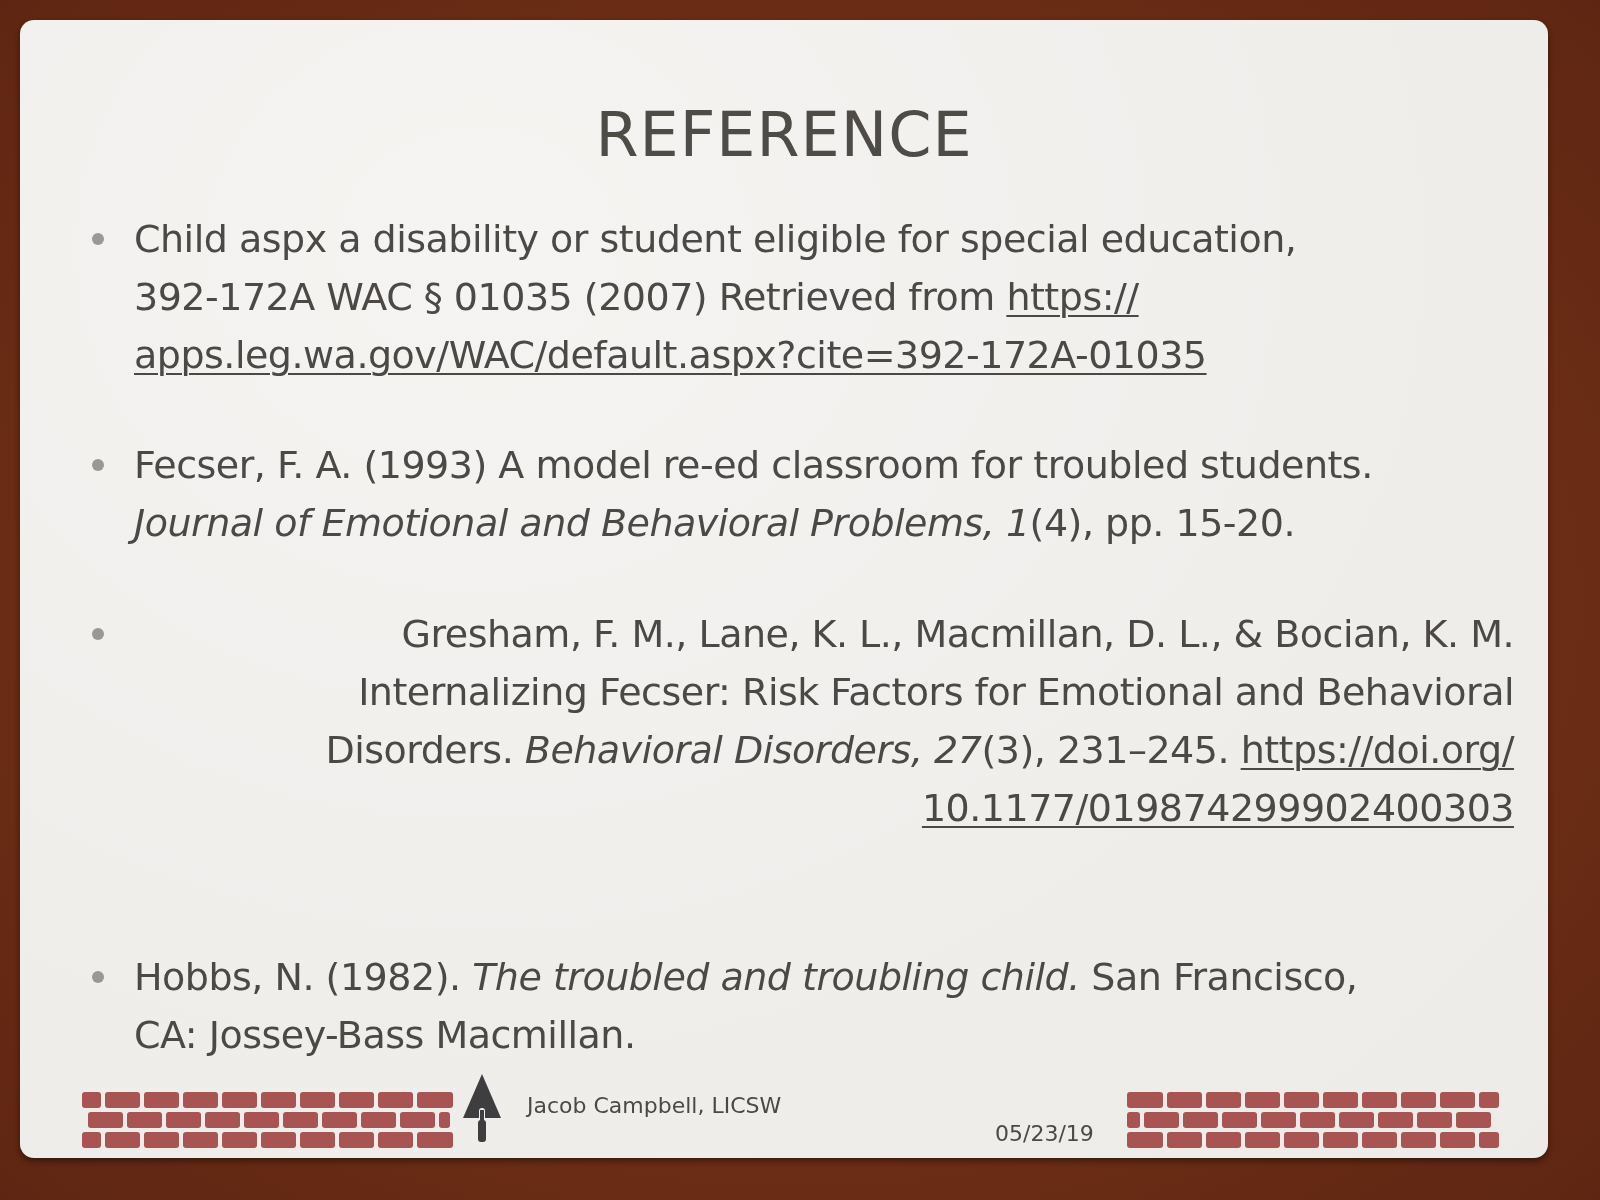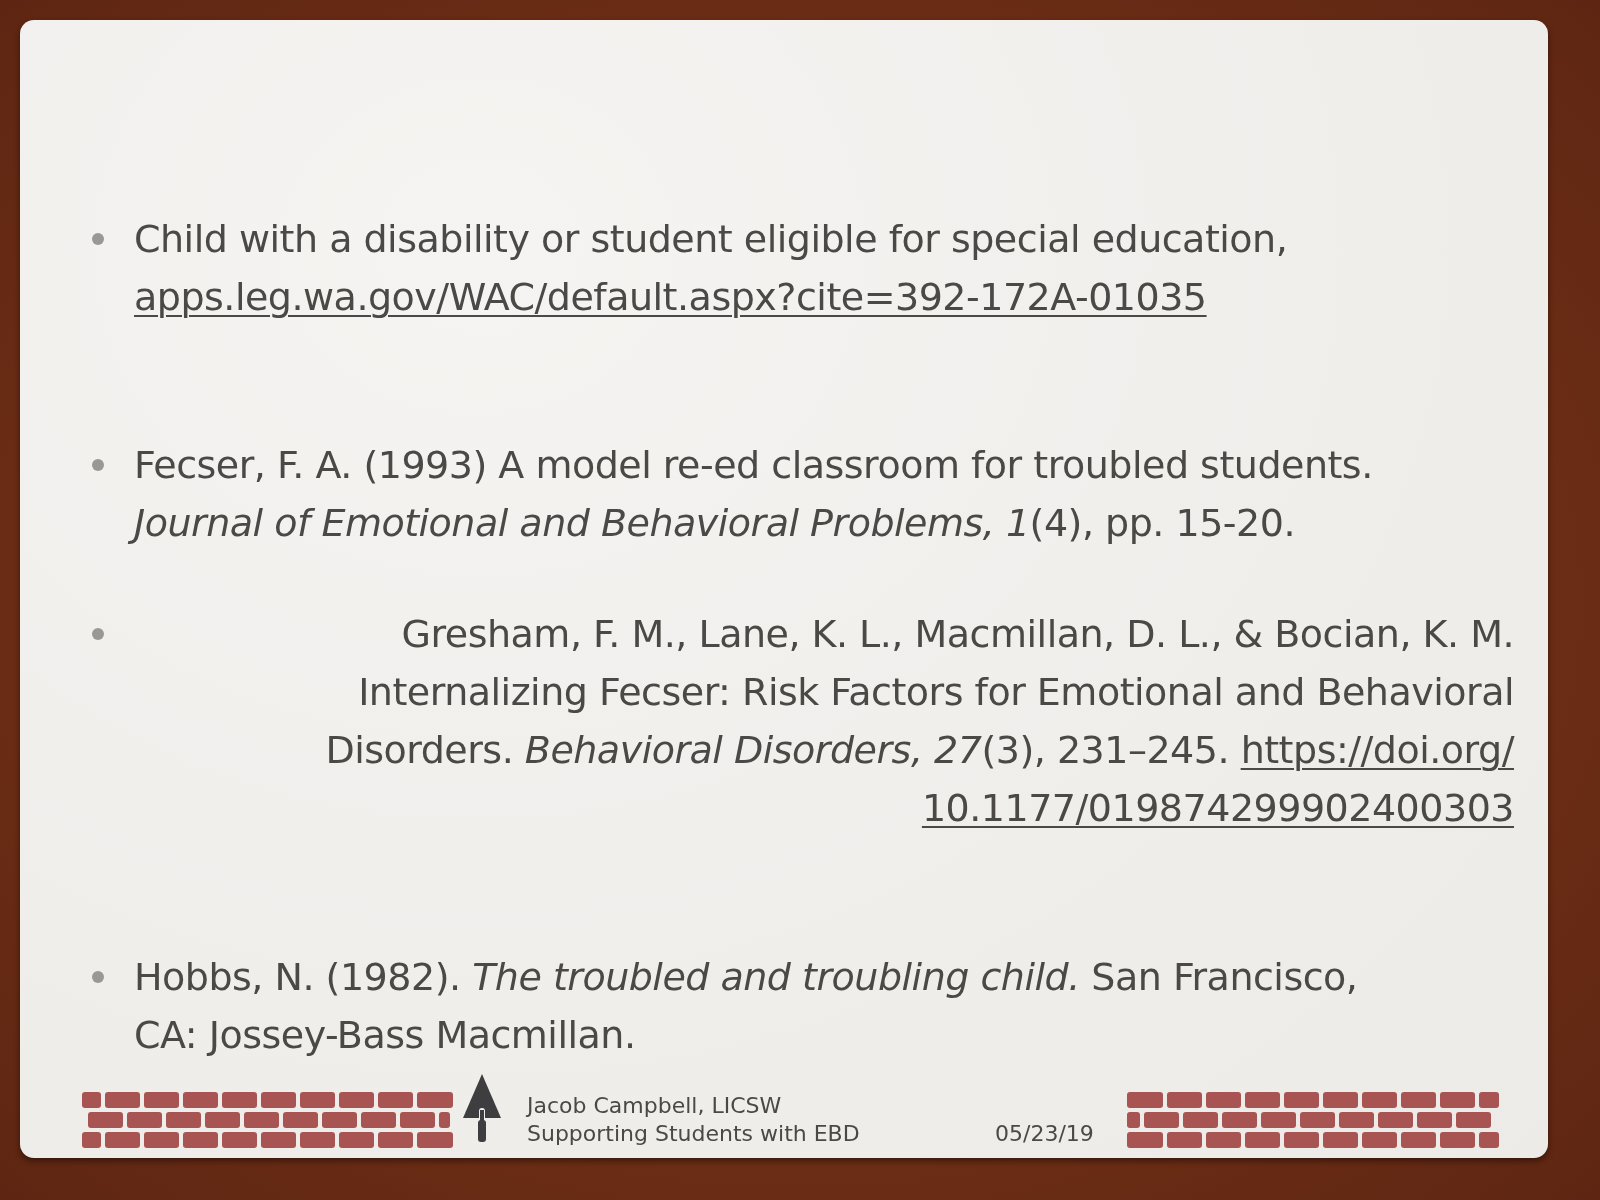--- a/index.html
+++ b/index.html
@@ -39,26 +39,28 @@
     color:#4b4845; line-height:28px;
   }
   .bricks { position:absolute; }
   .brick-row { position:absolute; height:16px; display:flex; gap:4px; }
   .brick { height:16px; background:#a85452; border-radius:3px; }
 </style>
 </head>
 <body>
 
 <div class="slide">
+  <div class="title">REFERENCE</div>
 
   <div class="refs">
 
     <div class="ref" style="top:0px;">
       <span class="bullet"></span>
-      <div>Child with a disability or student eligible for special education,</div>
+      <div>Child aspx a disability or student eligible for special education,</div>
+      <div><span>392-172A WAC § 01035 (2007) Retrieved from </span><a>https://</a></div>
       <div><a>apps.leg.wa.gov/WAC/default.aspx?cite=392-172A-01035</a></div>
     </div>
 
     <div class="ref" style="top:226px;">
       <span class="bullet"></span>
       <div>Fecser, F. A. (1993) A model re-ed classroom for troubled students.</div>
       <div><i>Journal of Emotional and Behavioral Problems, 1</i><span>(4), pp. 15-20.</span></div>
     </div>
 
     <div class="ref" style="top:395px;text-align:right;">
@@ -116,21 +118,20 @@
     </div>
 
   <svg style="position:absolute; left:441px; top:1054px;" width="42" height="72" viewBox="0 0 42 72">
     <polygon points="21,0 2,44 40,44" fill="#3e3d40"></polygon>
     <rect x="18" y="34" width="6" height="14" rx="3" fill="#f1f0ee"></rect>
     <rect x="19" y="36" width="4" height="12" fill="#3e3d40"></rect>
     <rect x="17" y="46" width="8" height="22" rx="3" fill="#3e3d40"></rect>
   </svg>
 
   <div class="footer-text" style="left:507px; top:1072px;">Jacob Campbell, LICSW</div>
-  <div class="footer-text" style="left:507px; top:1100px;">Supporting Students with EBD</div>
   <div class="footer-text" style="left:975px; top:1100px;">05/23/19</div>
 
   <div class="bricks" id="brick-right" style="left:1107px; top:1072px; width:362px; height:56px;">
       <div class="brick-row" style="top: 0px; left: 0px;">
         <div class="brick" style="width: 36px; background: rgb(168, 84, 82);"></div>
         <div class="brick" style="width: 35px; background: rgb(168, 84, 82);"></div>
         <div class="brick" style="width: 35px; background: rgb(168, 84, 82);"></div>
         <div class="brick" style="width: 35px; background: rgb(168, 84, 82);"></div>
         <div class="brick" style="width: 35px; background: rgb(168, 84, 82);"></div>
         <div class="brick" style="width: 35px; background: rgb(168, 84, 82);"></div>

